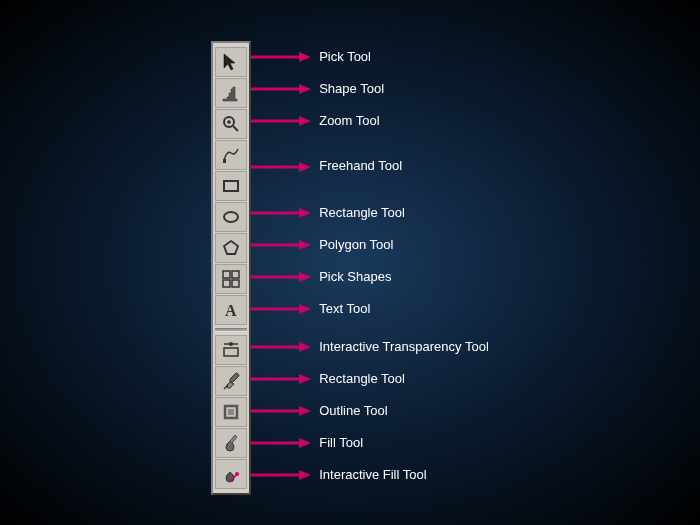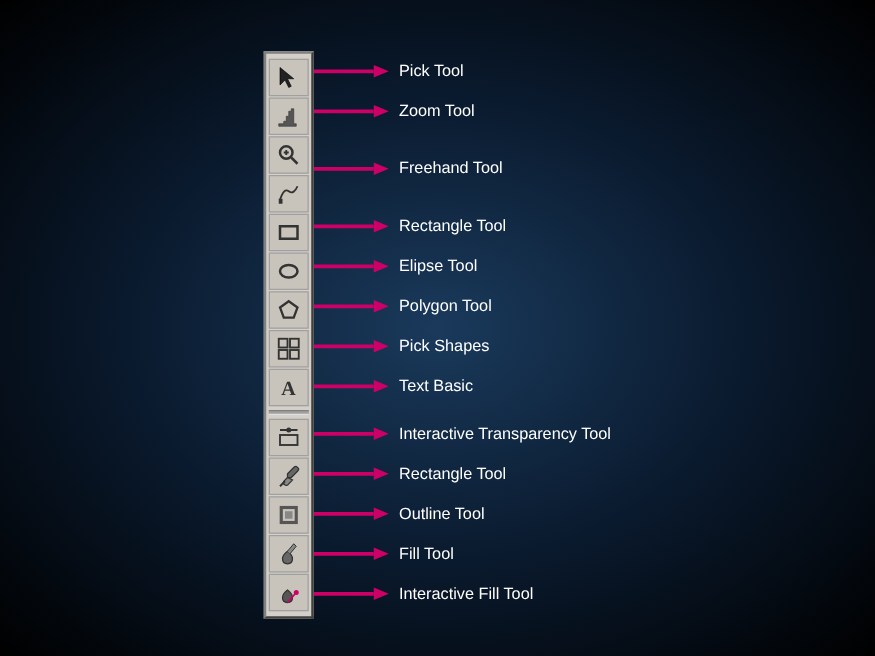--- a/index.html
+++ b/index.html
@@ -222,20 +222,29 @@
     <div class="tool-row">
       <div class="arrow">
         <svg viewBox="0 0 60 18">
             <line x1="0" y1="9" x2="48" y2="9" stroke="#cc0066" stroke-width="3"></line>
             <polygon points="48,4 60,9 48,14" fill="#cc0066"></polygon>
           </svg>
       </div>
       <span class="tool-label">Pick Tool</span>
     </div>
 
+    <div class="tool-row">
+      <div class="arrow">
+        <svg viewBox="0 0 60 18">
+            <line x1="0" y1="9" x2="48" y2="9" stroke="#cc0066" stroke-width="3"></line>
+            <polygon points="48,4 60,9 48,14" fill="#cc0066"></polygon>
+          </svg>
+      </div>
+      <span class="tool-label">Shape Tool</span>
+    </div>
 
     <div class="tool-row">
       <div class="arrow">
         <svg viewBox="0 0 60 18">
             <line x1="0" y1="9" x2="48" y2="9" stroke="#cc0066" stroke-width="3"></line>
             <polygon points="48,4 60,9 48,14" fill="#cc0066"></polygon>
           </svg>
       </div>
       <span class="tool-label">Zoom Tool</span>
     </div>
@@ -255,29 +264,20 @@
     <div class="tool-row">
       <div class="arrow">
         <svg viewBox="0 0 60 18">
             <line x1="0" y1="9" x2="48" y2="9" stroke="#cc0066" stroke-width="3"></line>
             <polygon points="48,4 60,9 48,14" fill="#cc0066"></polygon>
           </svg>
       </div>
       <span class="tool-label">Rectangle Tool</span>
     </div>
 
-    <div class="tool-row">
-      <div class="arrow">
-        <svg viewBox="0 0 60 18">
-            <line x1="0" y1="9" x2="48" y2="9" stroke="#cc0066" stroke-width="3"></line>
-            <polygon points="48,4 60,9 48,14" fill="#cc0066"></polygon>
-          </svg>
-      </div>
-      <span class="tool-label">Elipse Tool</span>
-    </div>
 
     <div class="tool-row">
       <div class="arrow">
         <svg viewBox="0 0 60 18">
             <line x1="0" y1="9" x2="48" y2="9" stroke="#cc0066" stroke-width="3"></line>
             <polygon points="48,4 60,9 48,14" fill="#cc0066"></polygon>
           </svg>
       </div>
       <span class="tool-label">Polygon Tool</span>
     </div>
@@ -292,21 +292,21 @@
       <span class="tool-label">Pick Shapes</span>
     </div>
 
     <div class="tool-row">
       <div class="arrow">
         <svg viewBox="0 0 60 18">
             <line x1="0" y1="9" x2="48" y2="9" stroke="#cc0066" stroke-width="3"></line>
             <polygon points="48,4 60,9 48,14" fill="#cc0066"></polygon>
           </svg>
       </div>
-      <span class="tool-label">Text Basic</span>
+      <span class="tool-label">Text Tool</span>
     </div>
 
     <div class="arrow-divider-spacer"></div>
 
     <div class="tool-row">
       <div class="arrow">
         <svg viewBox="0 0 60 18">
             <line x1="0" y1="9" x2="48" y2="9" stroke="#cc0066" stroke-width="3"></line>
             <polygon points="48,4 60,9 48,14" fill="#cc0066"></polygon>
           </svg>

